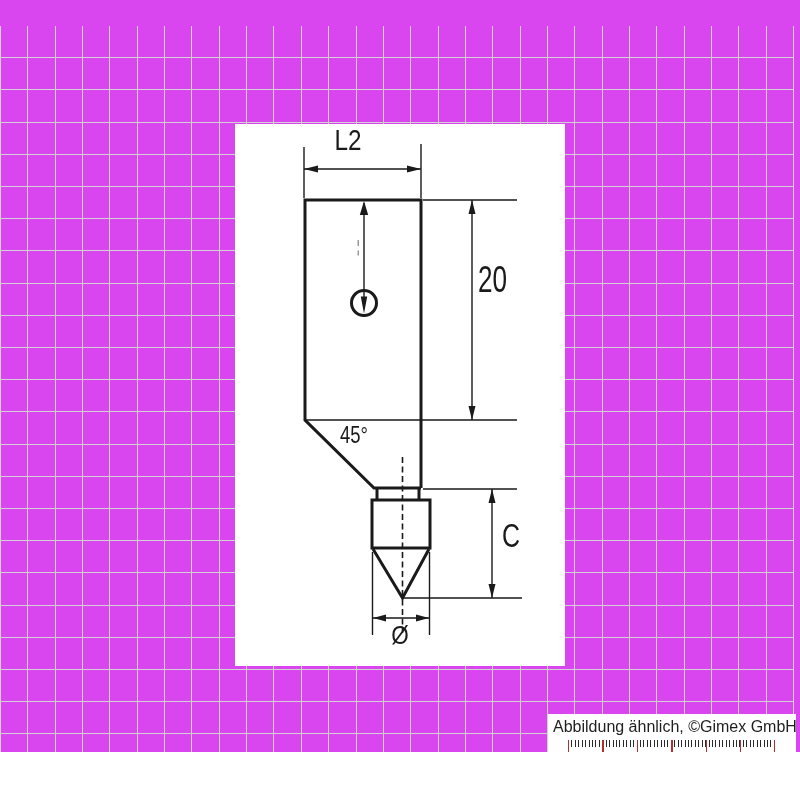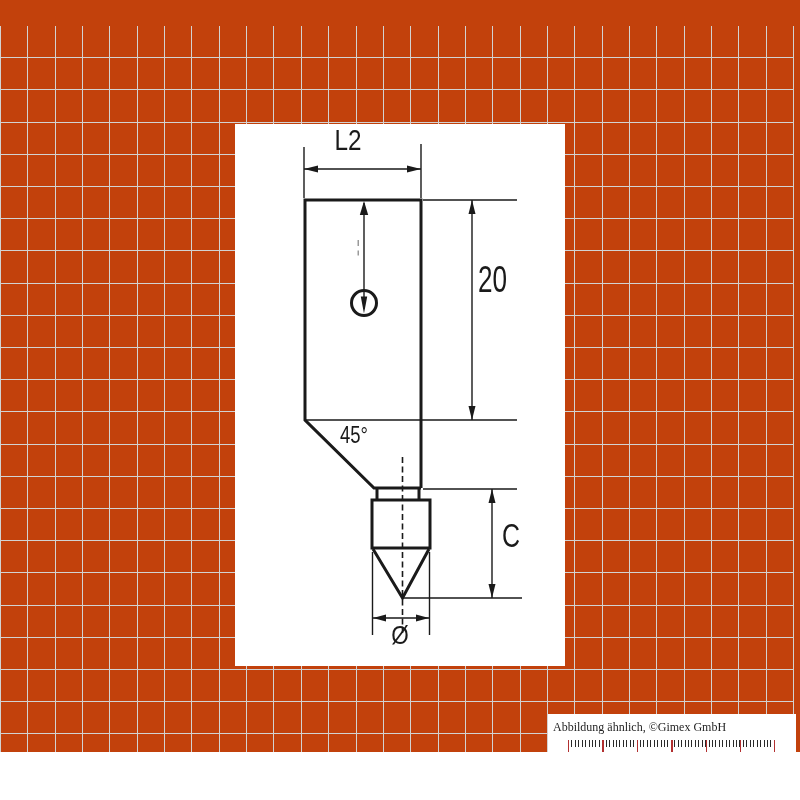--- a/index.html
+++ b/index.html
@@ -1,32 +1,32 @@
 <!DOCTYPE html>
 <html style="--grid-line: #d2d2d2; --drawing-stroke: #1a1a1a; --caption-text: #1f1f1f; --ruler-tick: #2a2a2a; --ruler-tick-accent: #b23030;"><head>
 <meta charset="utf-8">
 <style>
   html,body{margin:0;padding:0;background:#fff;}
-  .stage{position:relative;width:800px;height:752px;background:#c2410c;overflow:hidden;
+  .stage{position:relative;width:800px;height:752px;background:#d946ef;overflow:hidden;
          font-family:"Liberation Sans", sans-serif;}
   .grid-layer{position:absolute;left:0;top:26px;width:794px;height:741px;
     background-image:
       repeating-linear-gradient(to right, var(--grid-line,#d2d2d2) 0 1px, transparent 1px 27.35px),
       repeating-linear-gradient(to bottom, transparent 0 31.2px, var(--grid-line,#c9c9c9) 31.2px 32.2px);}
   .panel{position:absolute;left:235px;top:124px;width:330px;height:542px;background:#fff;}
   svg.draw{position:absolute;left:0;top:0;width:800px;height:800px;}
   svg.draw .thick{stroke:var(--drawing-stroke,#1a1a1a);stroke-width:3;fill:none;}
   svg.draw .thin{stroke:var(--drawing-stroke,#1a1a1a);stroke-width:1.4;fill:none;}
   svg.draw .dash{stroke:var(--drawing-stroke,#1a1a1a);stroke-width:1.6;fill:none;stroke-dasharray:6 3.5;}
   svg.draw .ah{fill:var(--drawing-stroke,#1a1a1a);stroke:none;}
   svg.draw .faint{fill:#9a9a9a;}
   svg.draw text{fill:var(--drawing-stroke,#1a1a1a);font-family:"Liberation Sans",sans-serif;}
   .footer{position:absolute;left:548px;top:714px;width:248px;height:43px;background:#fff;}
-  .caption{position:absolute;left:5px;top:4px;width:240px;font-size:12px;line-height:18px;
-           color:var(--caption-text,#1f1f1f);white-space:nowrap;font-family:Liberation Serif, serif;}
+  .caption{position:absolute;left:5px;top:4px;width:240px;font-size:16px;line-height:18px;
+           color:var(--caption-text,#1f1f1f);white-space:nowrap;}
   .ruler{position:absolute;left:20px;top:26px;width:207px;height:12px;}
   .ruler .ticks-minor{position:absolute;left:0;top:0;width:206px;height:7px;
     background:repeating-linear-gradient(to right, var(--ruler-tick,#2a2a2a) 0 1px, transparent 1px 3.43px);}
   .ruler .ticks-major{position:absolute;left:0;top:0;width:207px;height:12px;
     background:repeating-linear-gradient(to right, var(--ruler-tick-accent,#b23030) 0 1.3px, transparent 1.3px 34.4px);}
 </style>
 </head>
 <body>
 
 <div class="stage">

